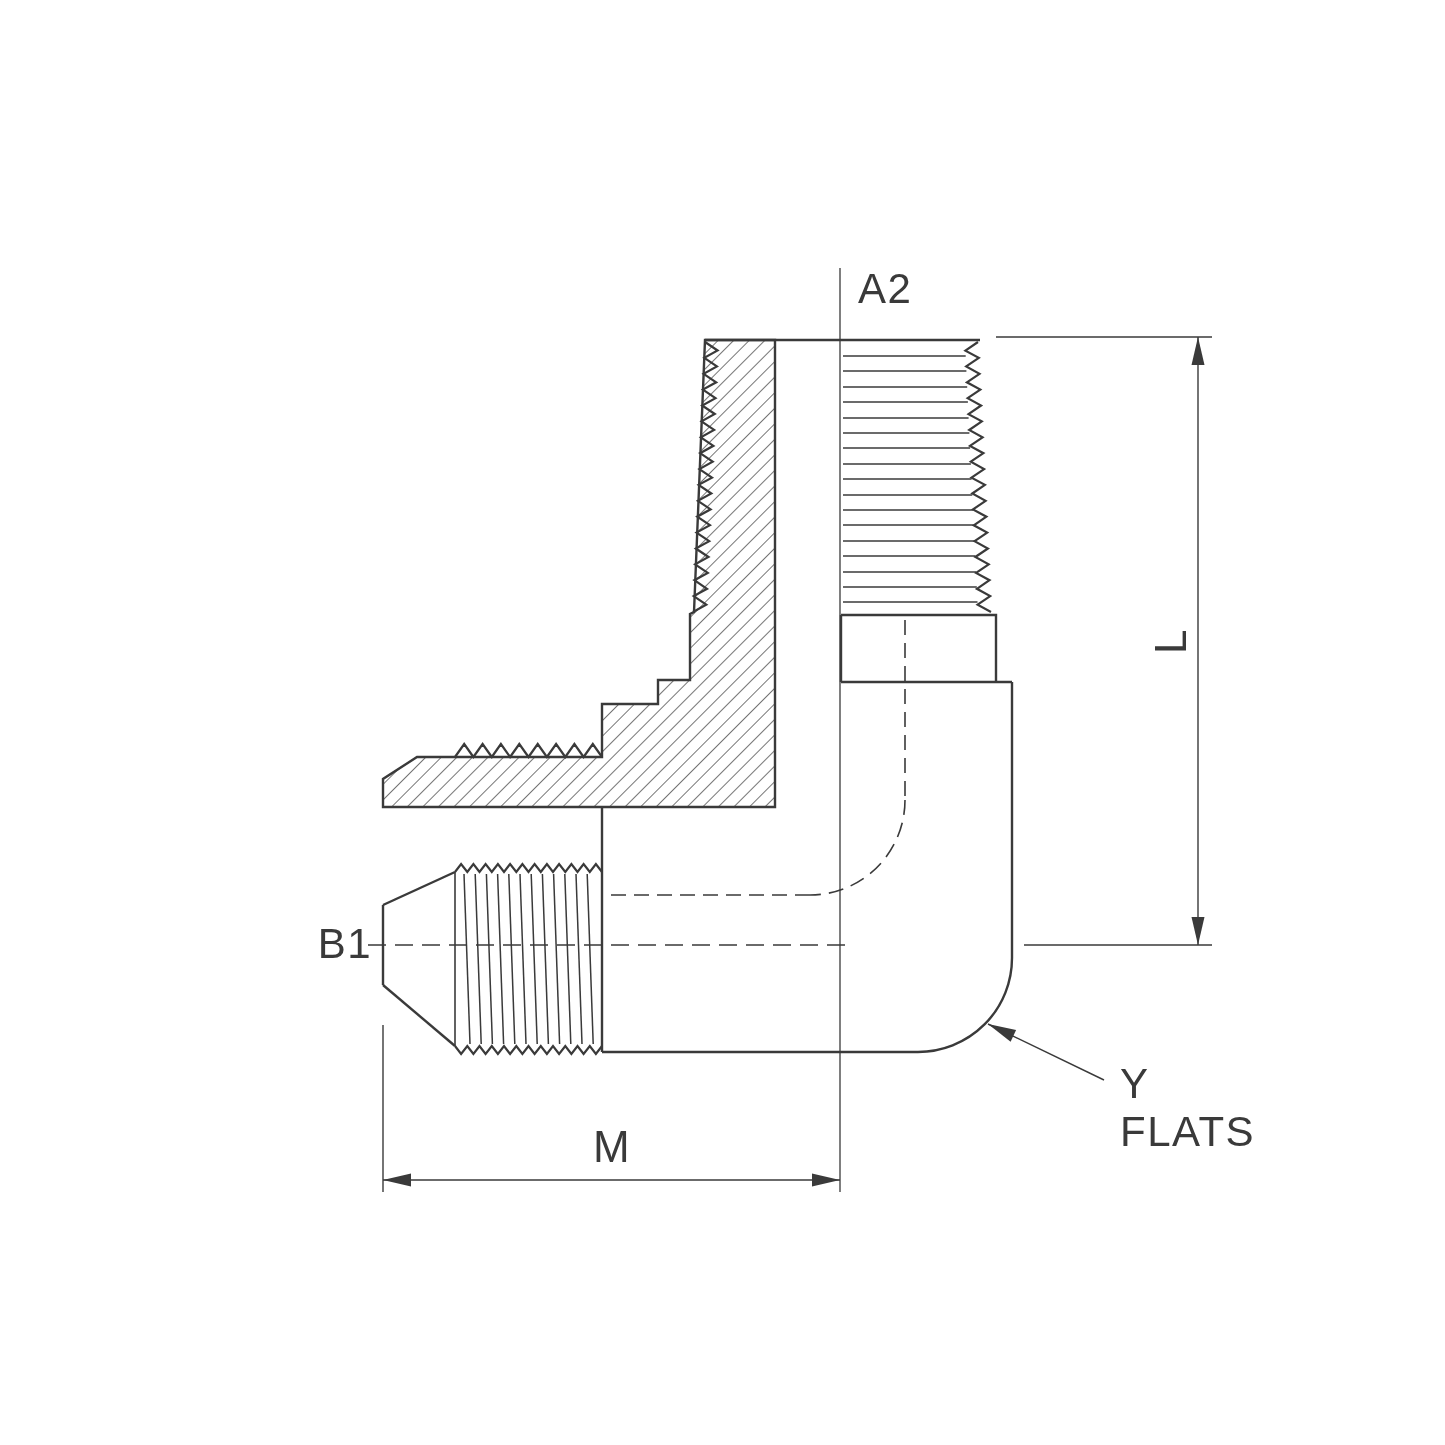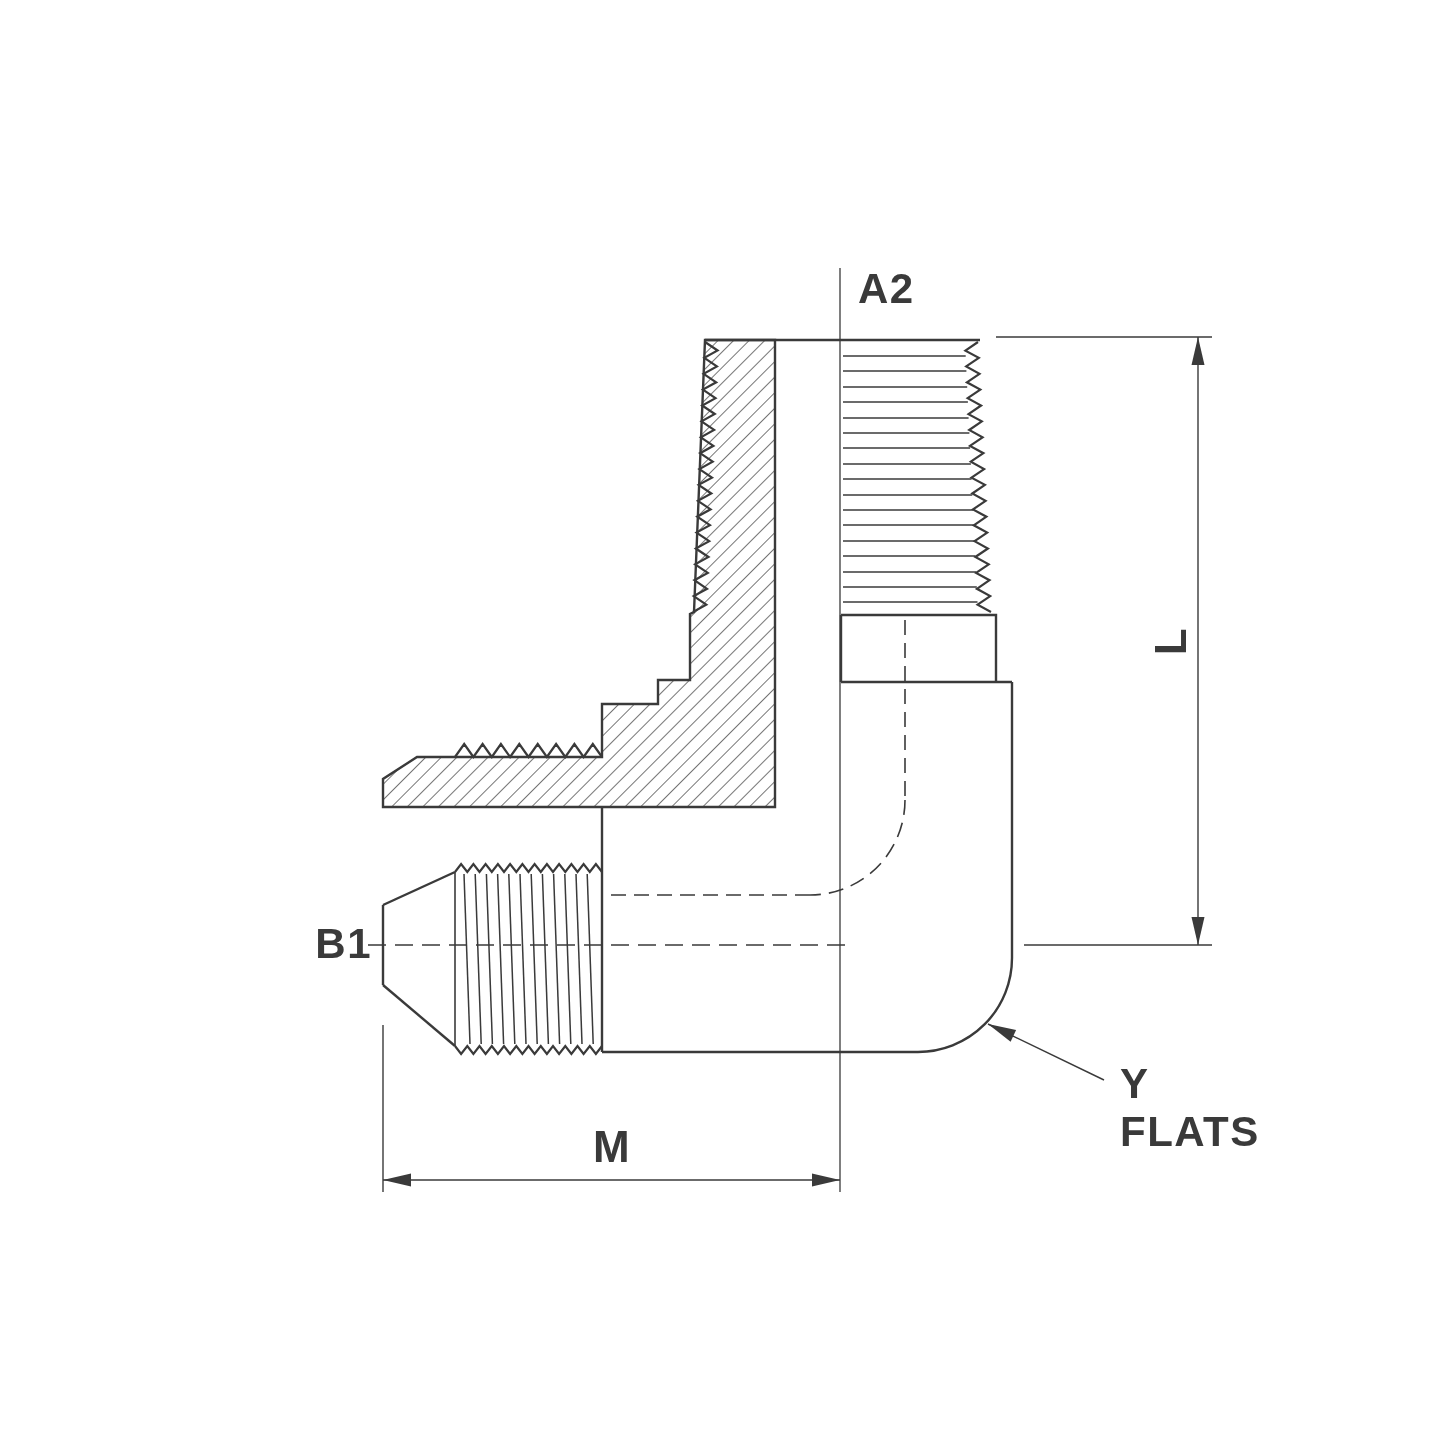--- a/index.html
+++ b/index.html
@@ -1,16 +1,16 @@
 <!DOCTYPE html>
 <html><head>
 <meta charset="utf-8">
 <style>
   html,body{margin:0;padding:0;background:#ffffff;}
-  .stage{position:relative;width:1445px;height:1445px;background:#ffffff;overflow:hidden;font-family:"Liberation Sans",sans-serif;font-weight:bold;}
+  .stage{position:relative;width:1445px;height:1445px;background:#ffffff;overflow:hidden;font-family:"Liberation Sans",sans-serif;}
   svg{display:block;}
   text{font-family:"Liberation Sans",sans-serif;letter-spacing:1.5px;fill:#3a3a3a;}
 </style>
 </head>
 <body>
 
 <div class="stage">
   <svg viewBox="0 0 1445 1445" width="1445" height="1445">
     <defs>
       <pattern id="hatch" width="11" height="11" patternUnits="userSpaceOnUse" patternTransform="rotate(45)">

